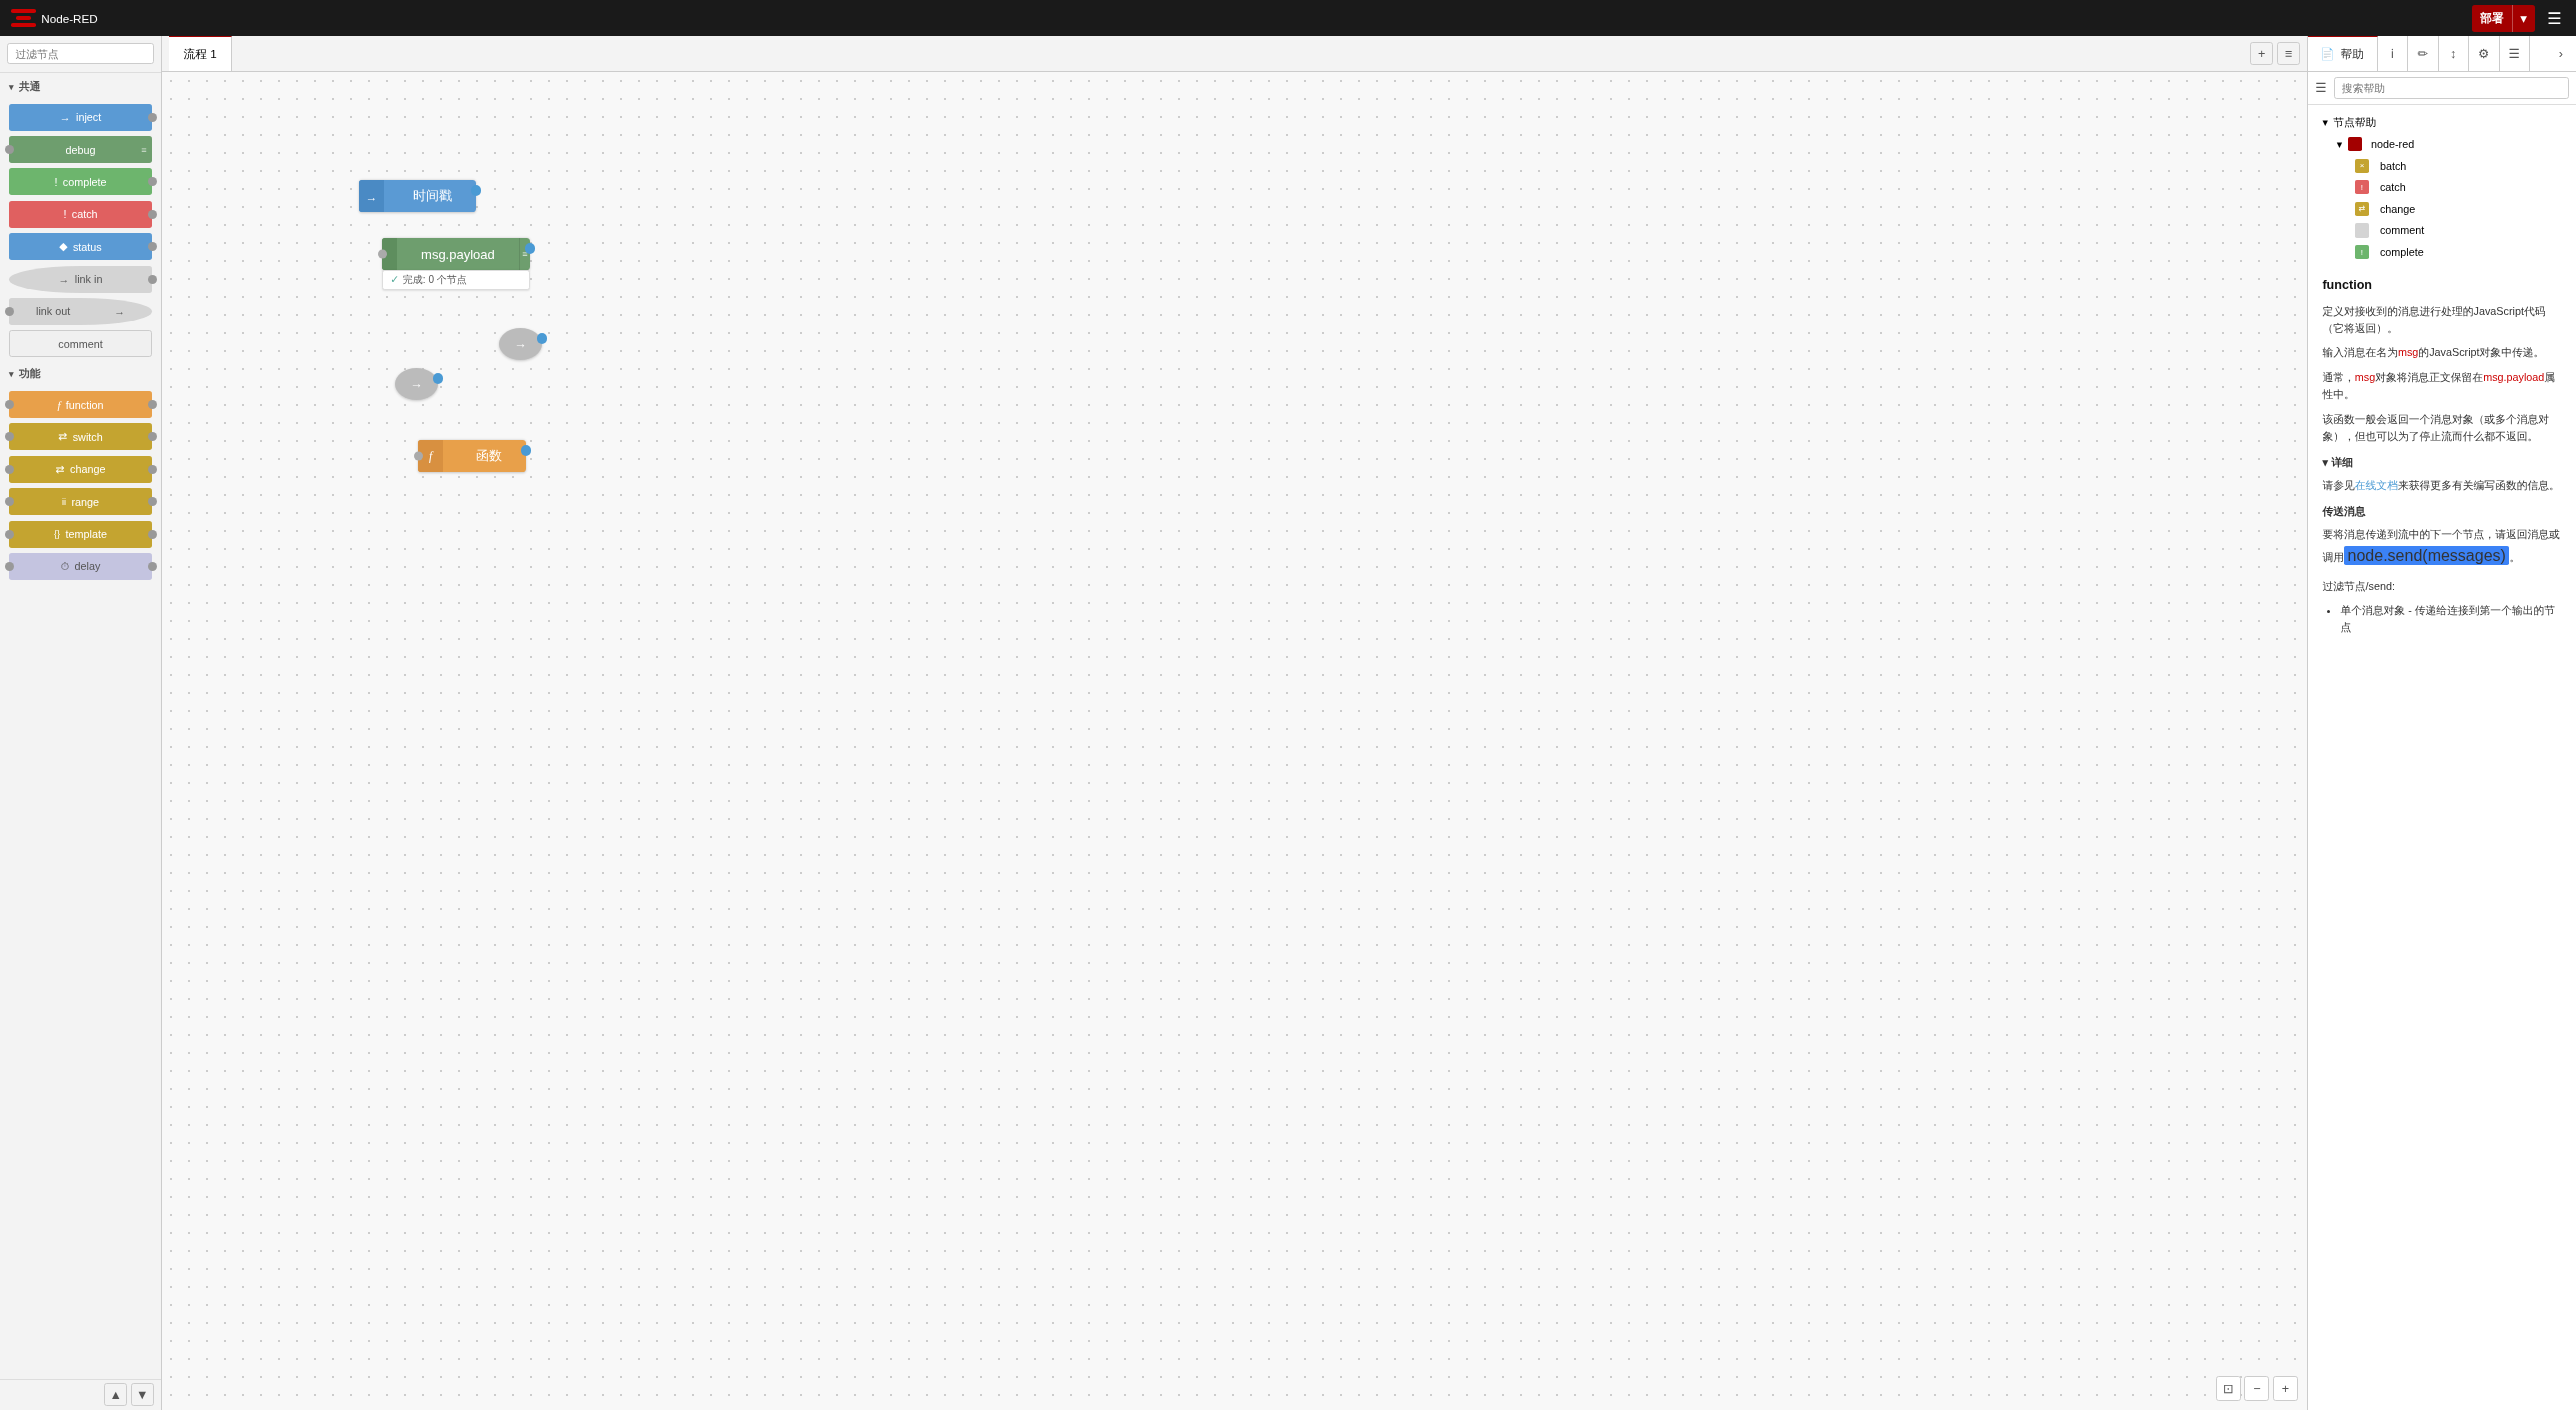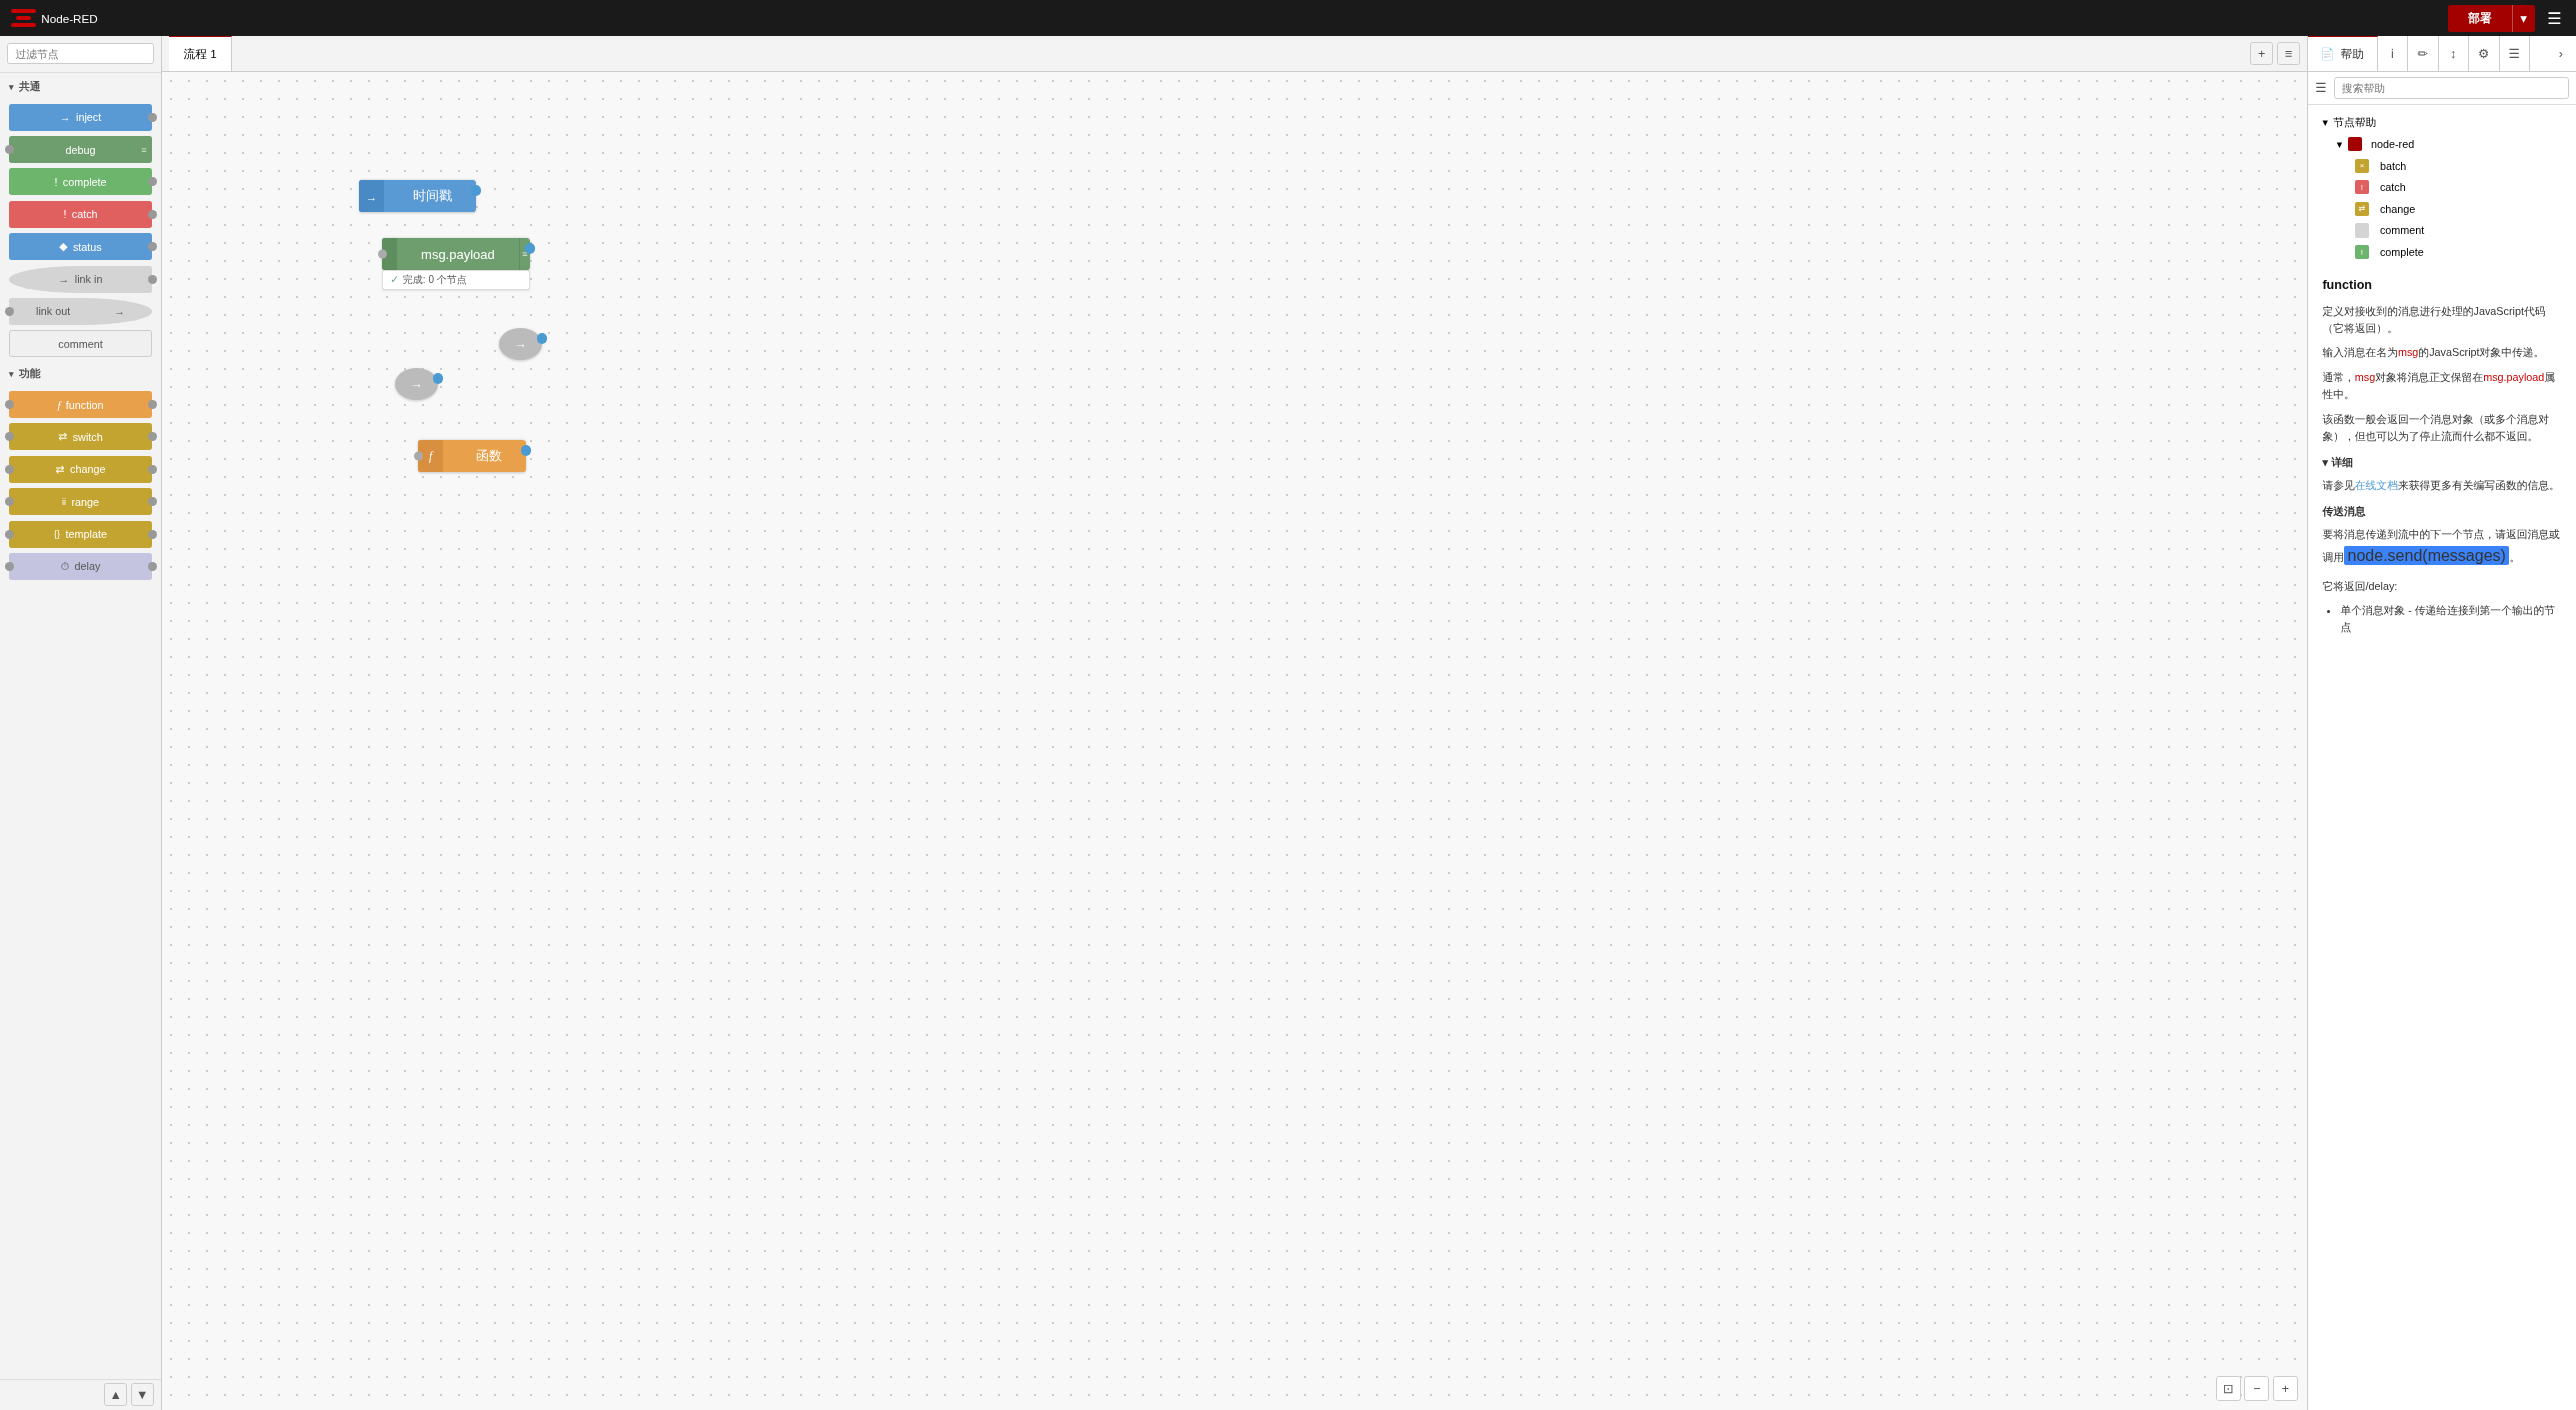--- a/index.html
+++ b/index.html
@@ -15,21 +15,21 @@
     .logo-icon { width: 25px; height: 18px; position: relative; }
     .logo-bar { position: absolute; height: 3.6px; background: #c00; border-radius: 1.8px; }
     .logo-bar1 { width: 25px; top: 0; left: 0; }
     .logo-bar2 { width: 14.4px; top: 7.2px; left: 5.4px; }
     .logo-bar3 { width: 25px; top: 14.4px; left: 0; }
     #topbar-right { display: flex; align-items: center; gap: 9px; }
     .deploy-btn {
       display: flex; align-items: center; gap: 0; background: #a30000; border: none;
       color: #fff; border-radius: 2.7px; cursor: pointer; height: 27px;
     }
-    .deploy-main { padding: 0 20px; height: 100%; display: flex; align-items: center; font-size: 11.7px; font-weight: 600; }
+    .deploy-main { padding: 0 8px; height: 100%; display: flex; align-items: center; font-size: 11.7px; font-weight: 600; }
     .deploy-arrow { width: 23px; height: 100%; display: flex; align-items: center; justify-content: center; border-left: 0.9px solid rgba(255,255,255,0.3); }
     .hamburger-btn { background: none; border: none; color: #fff; cursor: pointer; font-size: 16px; padding: 3.6px; }
 
     
     #main { display: flex; flex: 1; overflow: hidden; }
 
     
     #sidebar {
       width: 162px; background: #f3f3f3; border-right: 0.9px solid #ccc;
       display: flex; flex-direction: column; flex-shrink: 0; overflow-y: auto;
@@ -503,21 +503,21 @@
         <div class="detail-section">
           <div class="detail-header">
             <span>传送消息</span>
           </div>
           <p>
             <span>要将消息传递到流中的下一个节点，请返回消息或调用</span><span class="code-inline">node.send(messages)</span><span>。</span>
           </p>
         </div>
 
         <div class="detail-section">
-          <p>它将返回/delay:</p>
+          <p>过滤节点/send:</p>
           <ul>
             <li>单个消息对象 - 传递给连接到第一个输出的节点</li>
           </ul>
         </div>
       </div>
     </div>
   </div>
 
 </div>
 

